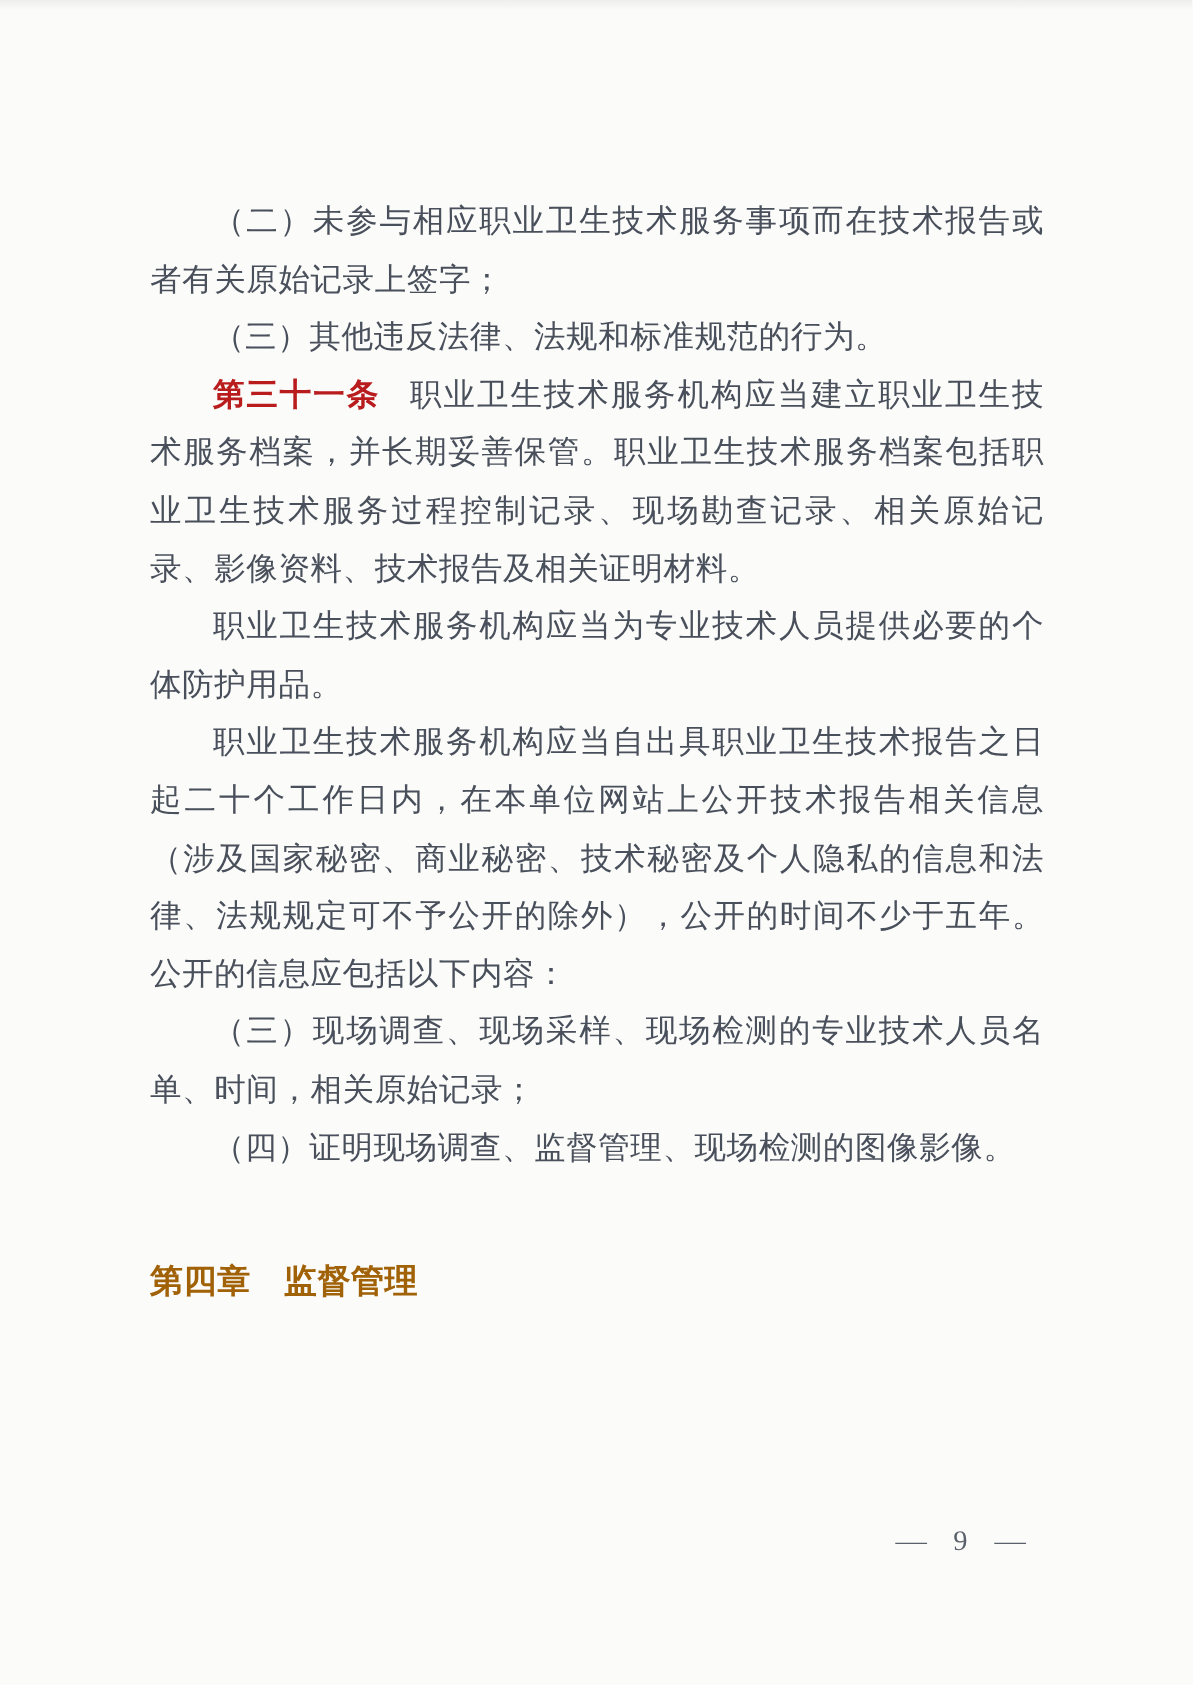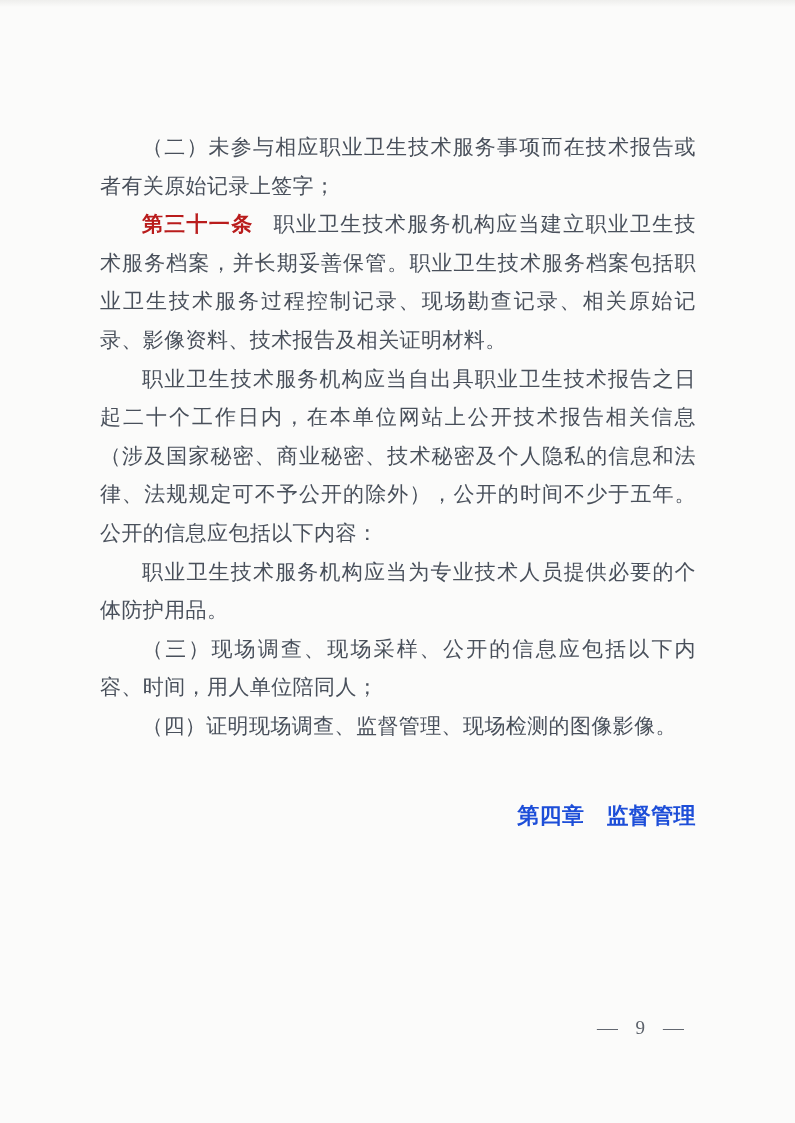--- a/index.html
+++ b/index.html
@@ -39,22 +39,22 @@
   }
   .para .lead {
     font-weight: bold;
     color: #b91c1c;
     margin-right: 0.95em;
   }
   .chapter {
     margin: 50px 0 0 0;
     font-size: 22px;
     font-weight: bold;
-    color: #1d4ed8;
-    text-align: right;
+    color: #a16207;
+    text-align: left;
     text-indent: 0;
     line-height: 40px;
   }
   .chapter .lead {
     margin-right: 1em;
   }
   .page-footer {
     position: absolute;
     top: 1013px;
     right: 112px;
@@ -71,24 +71,25 @@
   }
 </style>
 </head>
 <body>
 
 <div class="page">
   <div class="scan-edge"></div>
 
   <main class="doc-body" id="doc-body">
       <p class="para"><span>（二）未参与相应职业卫生技术服务事项而在技术报告或者有关原始记录上签字；</span></p>
+      <p class="para"><span>（三）其他违反法律、法规和标准规范的行为。</span></p>
       <p class="para"><b class="lead">第三十一条</b><span>职业卫生技术服务机构应当建立职业卫生技术服务档案，并长期妥善保管。职业卫生技术服务档案包括职业卫生技术服务过程控制记录、现场勘查记录、相关原始记录、影像资料、技术报告及相关证明材料。</span></p>
+      <p class="para"><span>职业卫生技术服务机构应当为专业技术人员提供必要的个体防护用品。</span></p>
       <p class="para"><span>职业卫生技术服务机构应当自出具职业卫生技术报告之日起二十个工作日内，在本单位网站上公开技术报告相关信息（涉及国家秘密、商业秘密、技术秘密及个人隐私的信息和法律、法规规定可不予公开的除外），公开的时间不少于五年。公开的信息应包括以下内容：</span></p>
-      <p class="para"><span>职业卫生技术服务机构应当为专业技术人员提供必要的个体防护用品。</span></p>
-      <p class="para"><span>（三）现场调查、现场采样、公开的信息应包括以下内容、时间，用人单位陪同人；</span></p>
+      <p class="para"><span>（三）现场调查、现场采样、现场检测的专业技术人员名单、时间，相关原始记录；</span></p>
       <p class="para"><span>（四）证明现场调查、监督管理、现场检测的图像影像。</span></p>
       <h2 class="chapter"><b class="lead">第四章</b><span>监督管理</span></h2>
     </main>
 
   <footer class="page-footer">
     <span class="dash">—</span>
     <span class="pagenum">9</span>
     <span class="dash">—</span>
   </footer>
 </div>

